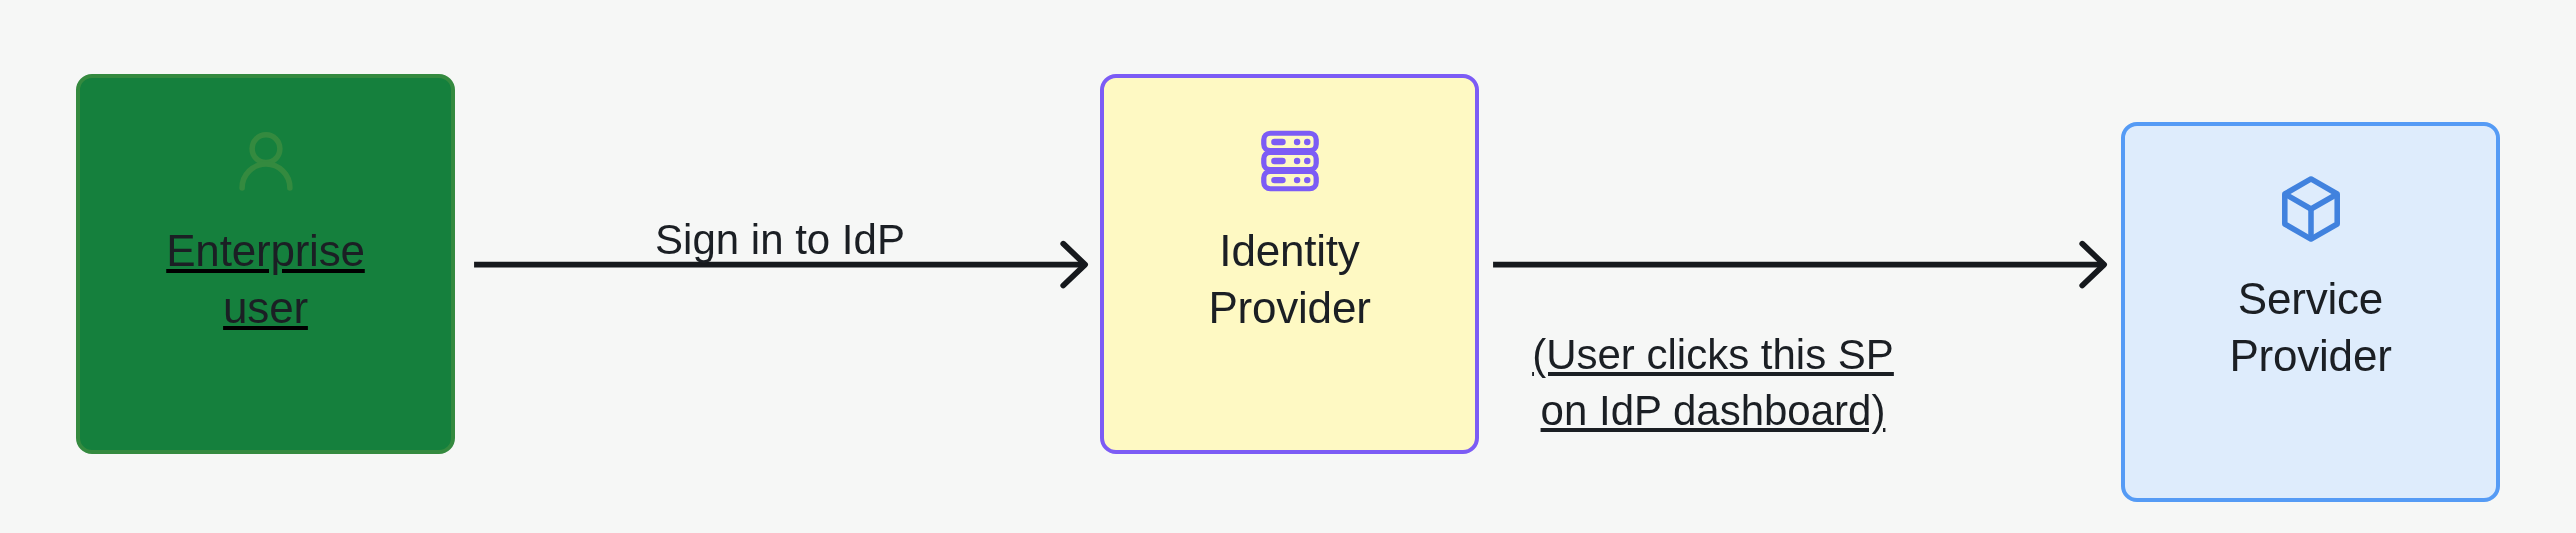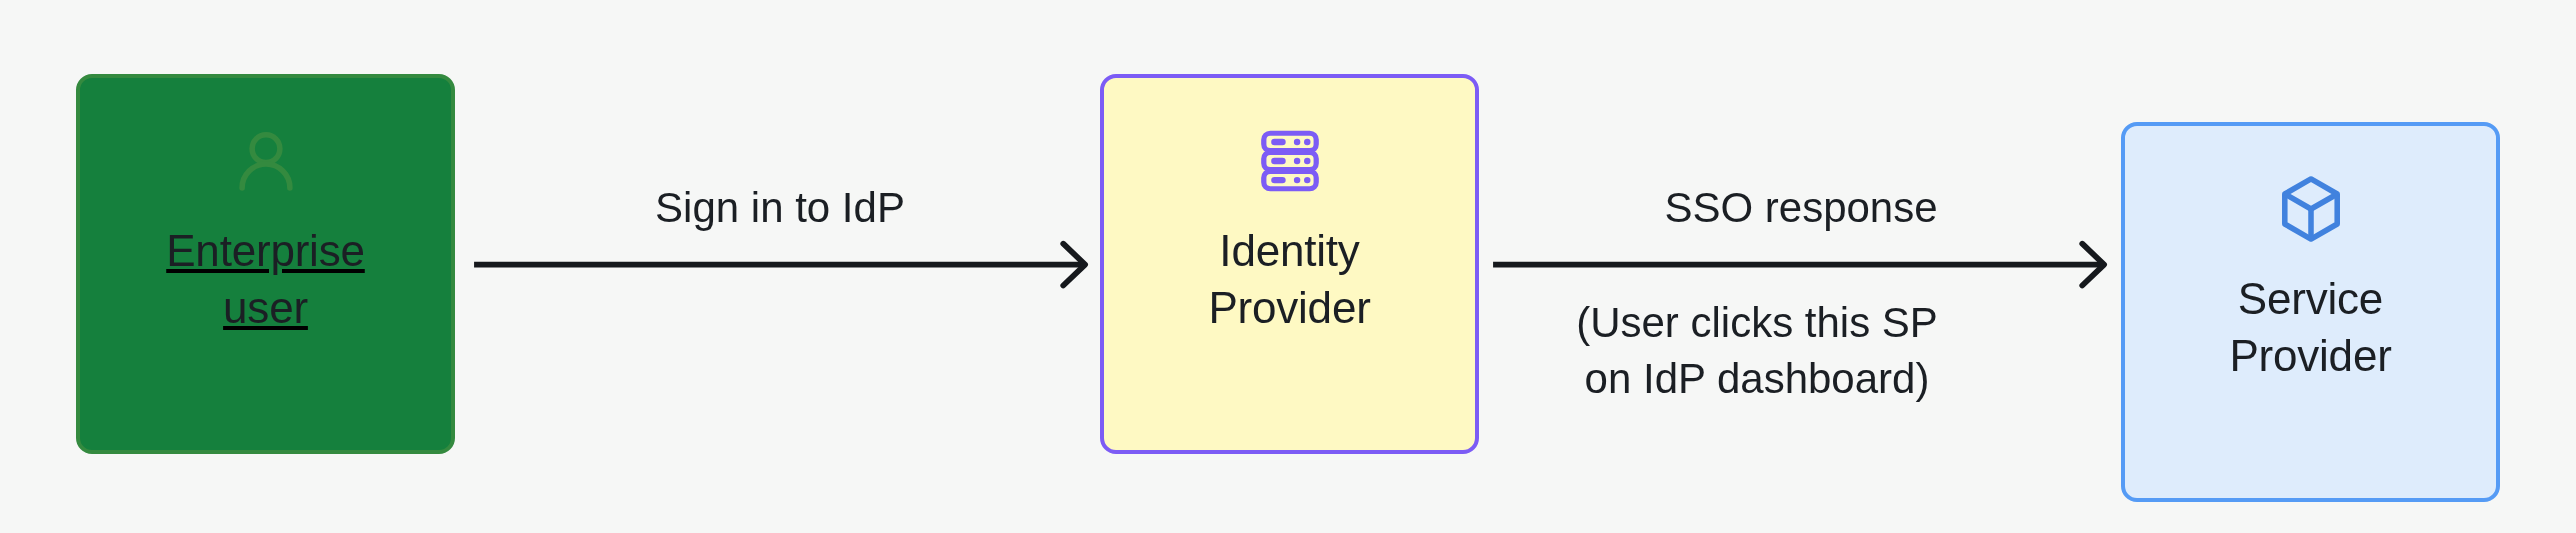--- a/index.html
+++ b/index.html
@@ -83,37 +83,39 @@
   #edge-user-idp { left: 467px; width: 629px; }
   #edge-idp-sp   { left: 1486px; width: 629px; }
 
   .edge-label {
     position: absolute;
     text-align: center;
     color: #1b1f24;
     font-size: 42px;
     line-height: 1.3;
     white-space: pre-line;
+    margin-top: 32px;
   }
   #label-sign-in {
     left: 473px;
     width: 614px;
     top: 181px;
   }
   #label-sso {
     left: 1494px;
     width: 614px;
     top: 181px;
   }
   #label-sso-note {
-    left: 1450px;
+    left: 1406px;
     width: 614px;
     top: 295px;
     font-size: 42px;
     line-height: 1.33;
+    text-decoration: underline;
   }
 </style>
 </head>
 <body>
 
 <div id="diagram">
 
   <div class="node" id="node-user">
     <svg class="node-icon" viewBox="0 0 48 48" fill="none">
       <circle cx="24" cy="16" r="9" stroke="#348a3f" stroke-width="3.6"></circle>
@@ -159,18 +161,17 @@
     </svg>
   </div>
   <div class="edge-label" id="label-sign-in">Sign in to IdP</div>
 
   <div class="edge" id="edge-idp-sp">
     <svg width="629" height="533" viewBox="0 0 660 560">
       <line x1="7" y1="278" x2="645" y2="278" stroke="#16191d" stroke-width="6"></line>
       <path d="M626 256 L649 278 L626 300" stroke="#16191d" stroke-width="6" fill="none" stroke-linecap="round" stroke-linejoin="round"></path>
     </svg>
   </div>
-  <div class="edge-label" id="label-sso">SSO response</div>
   <div class="edge-label" id="label-sso-note">(User clicks this SP
 on IdP dashboard)</div>
 
 </div>
 
 
 </body></html>

